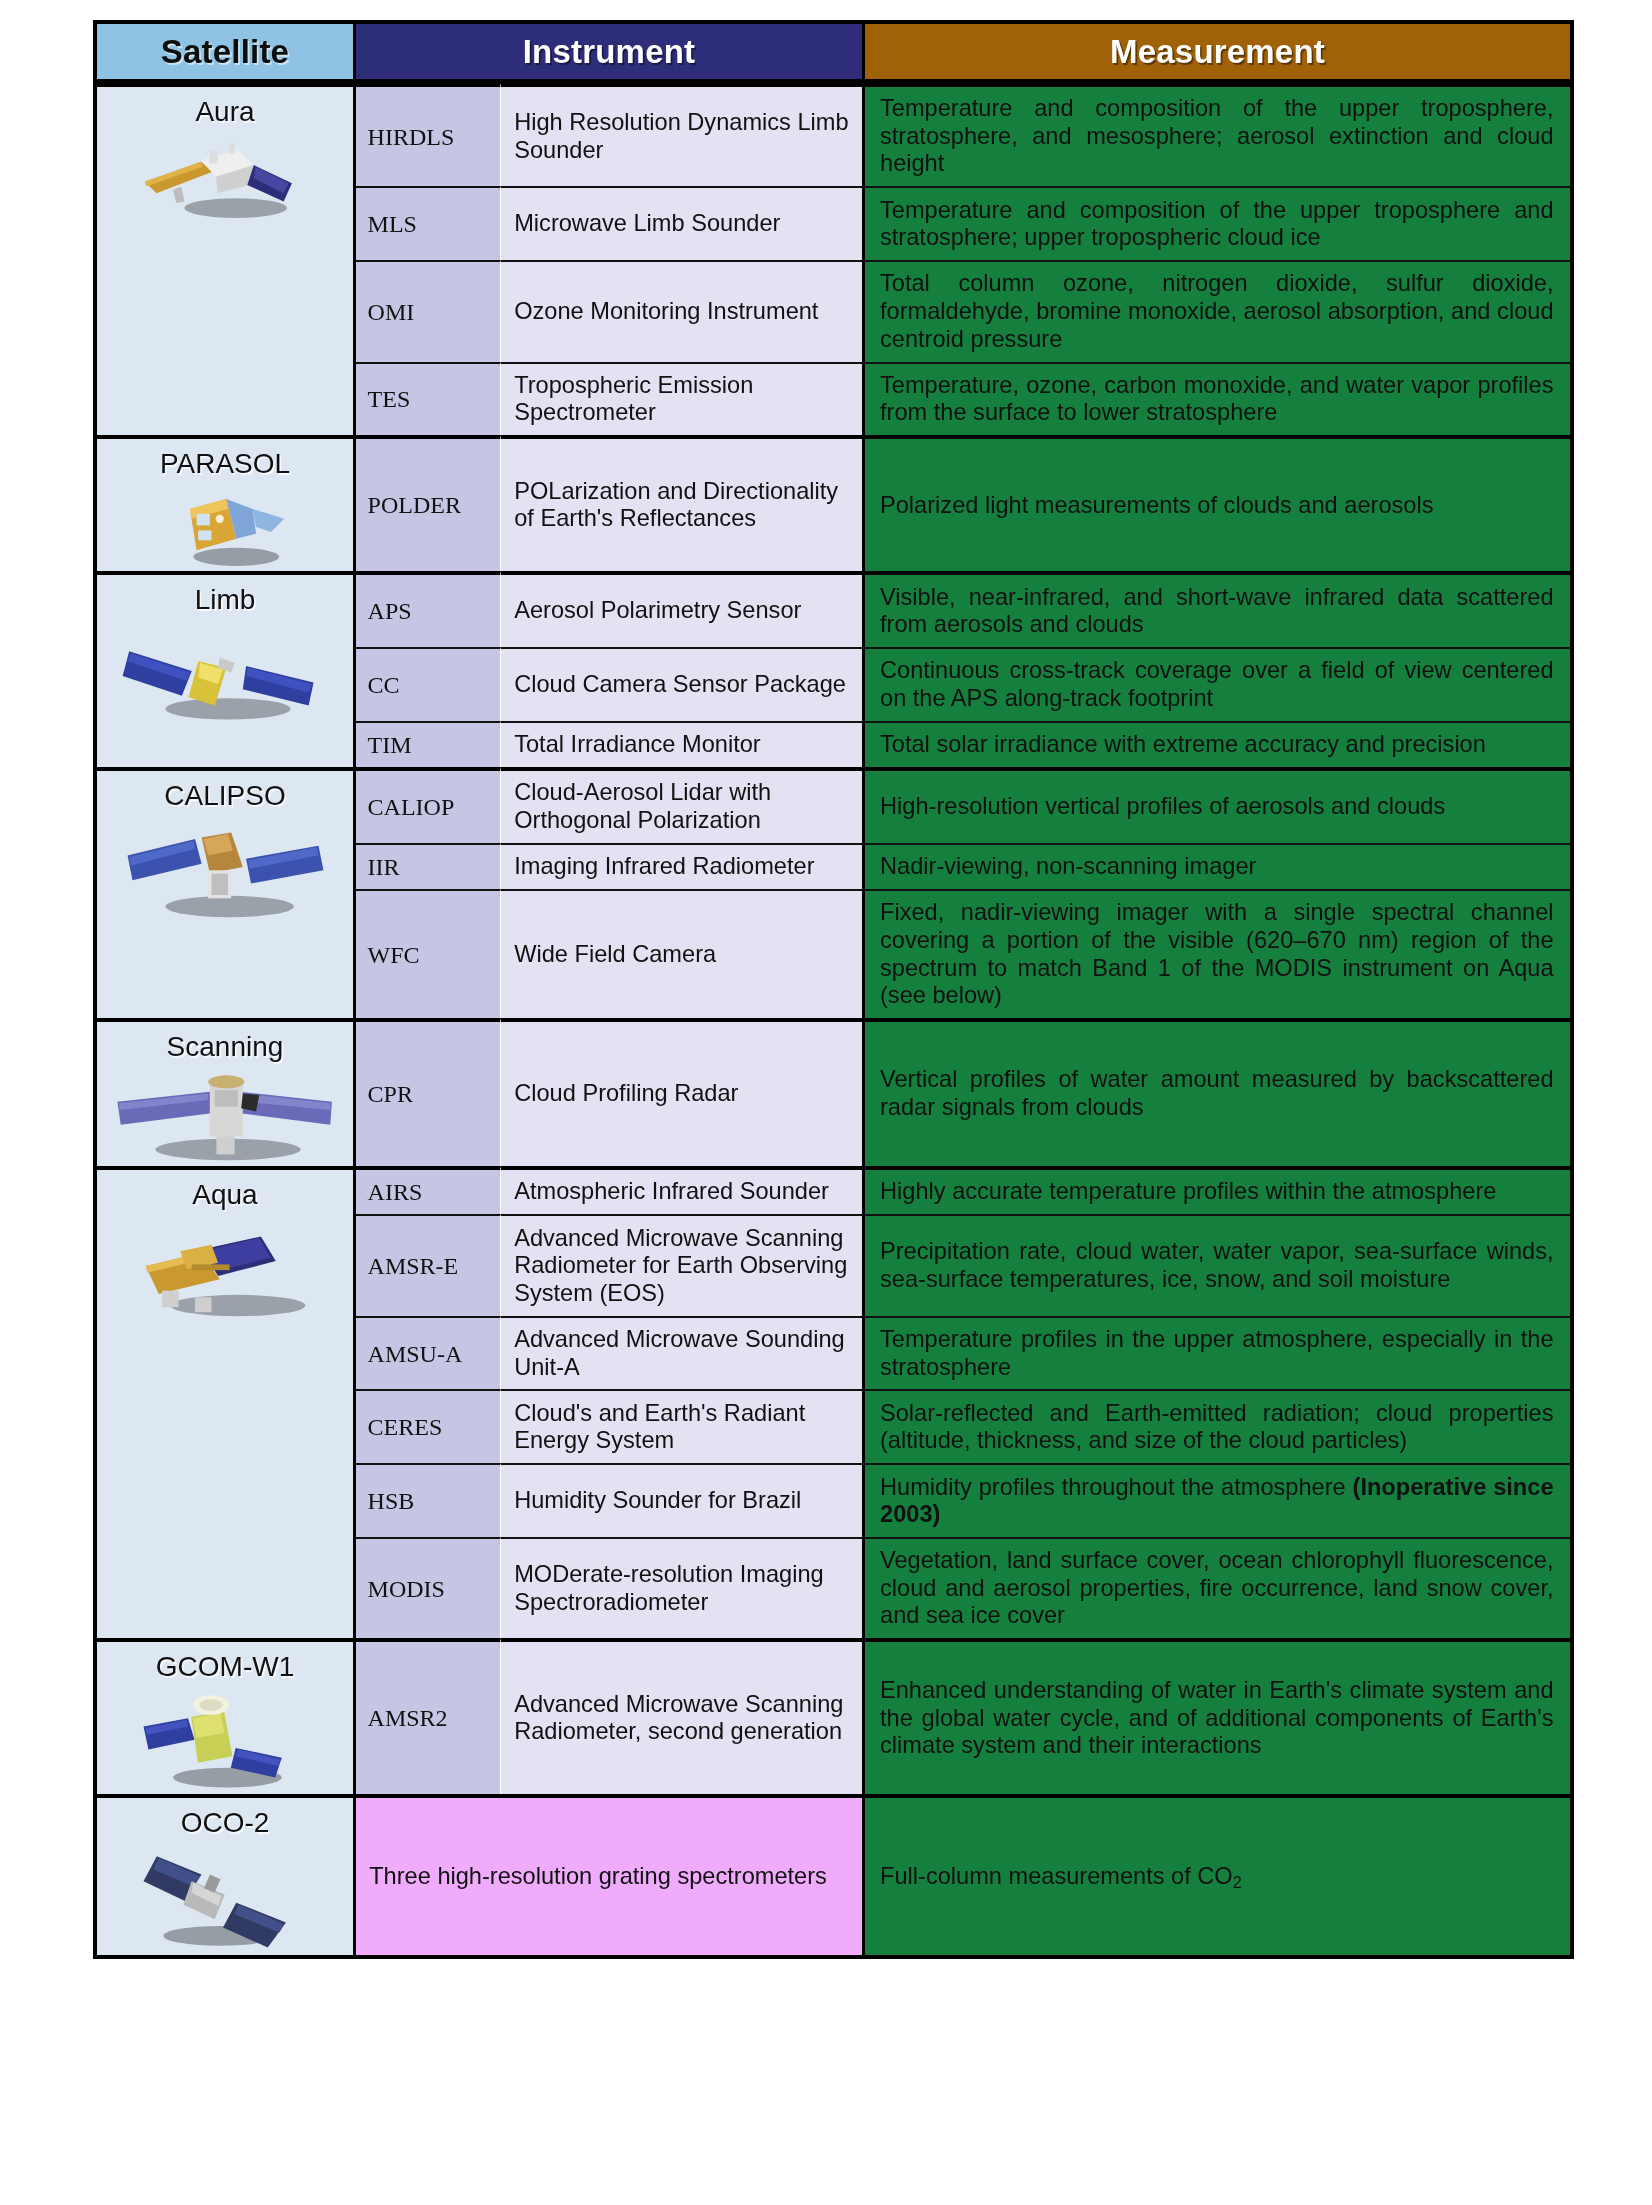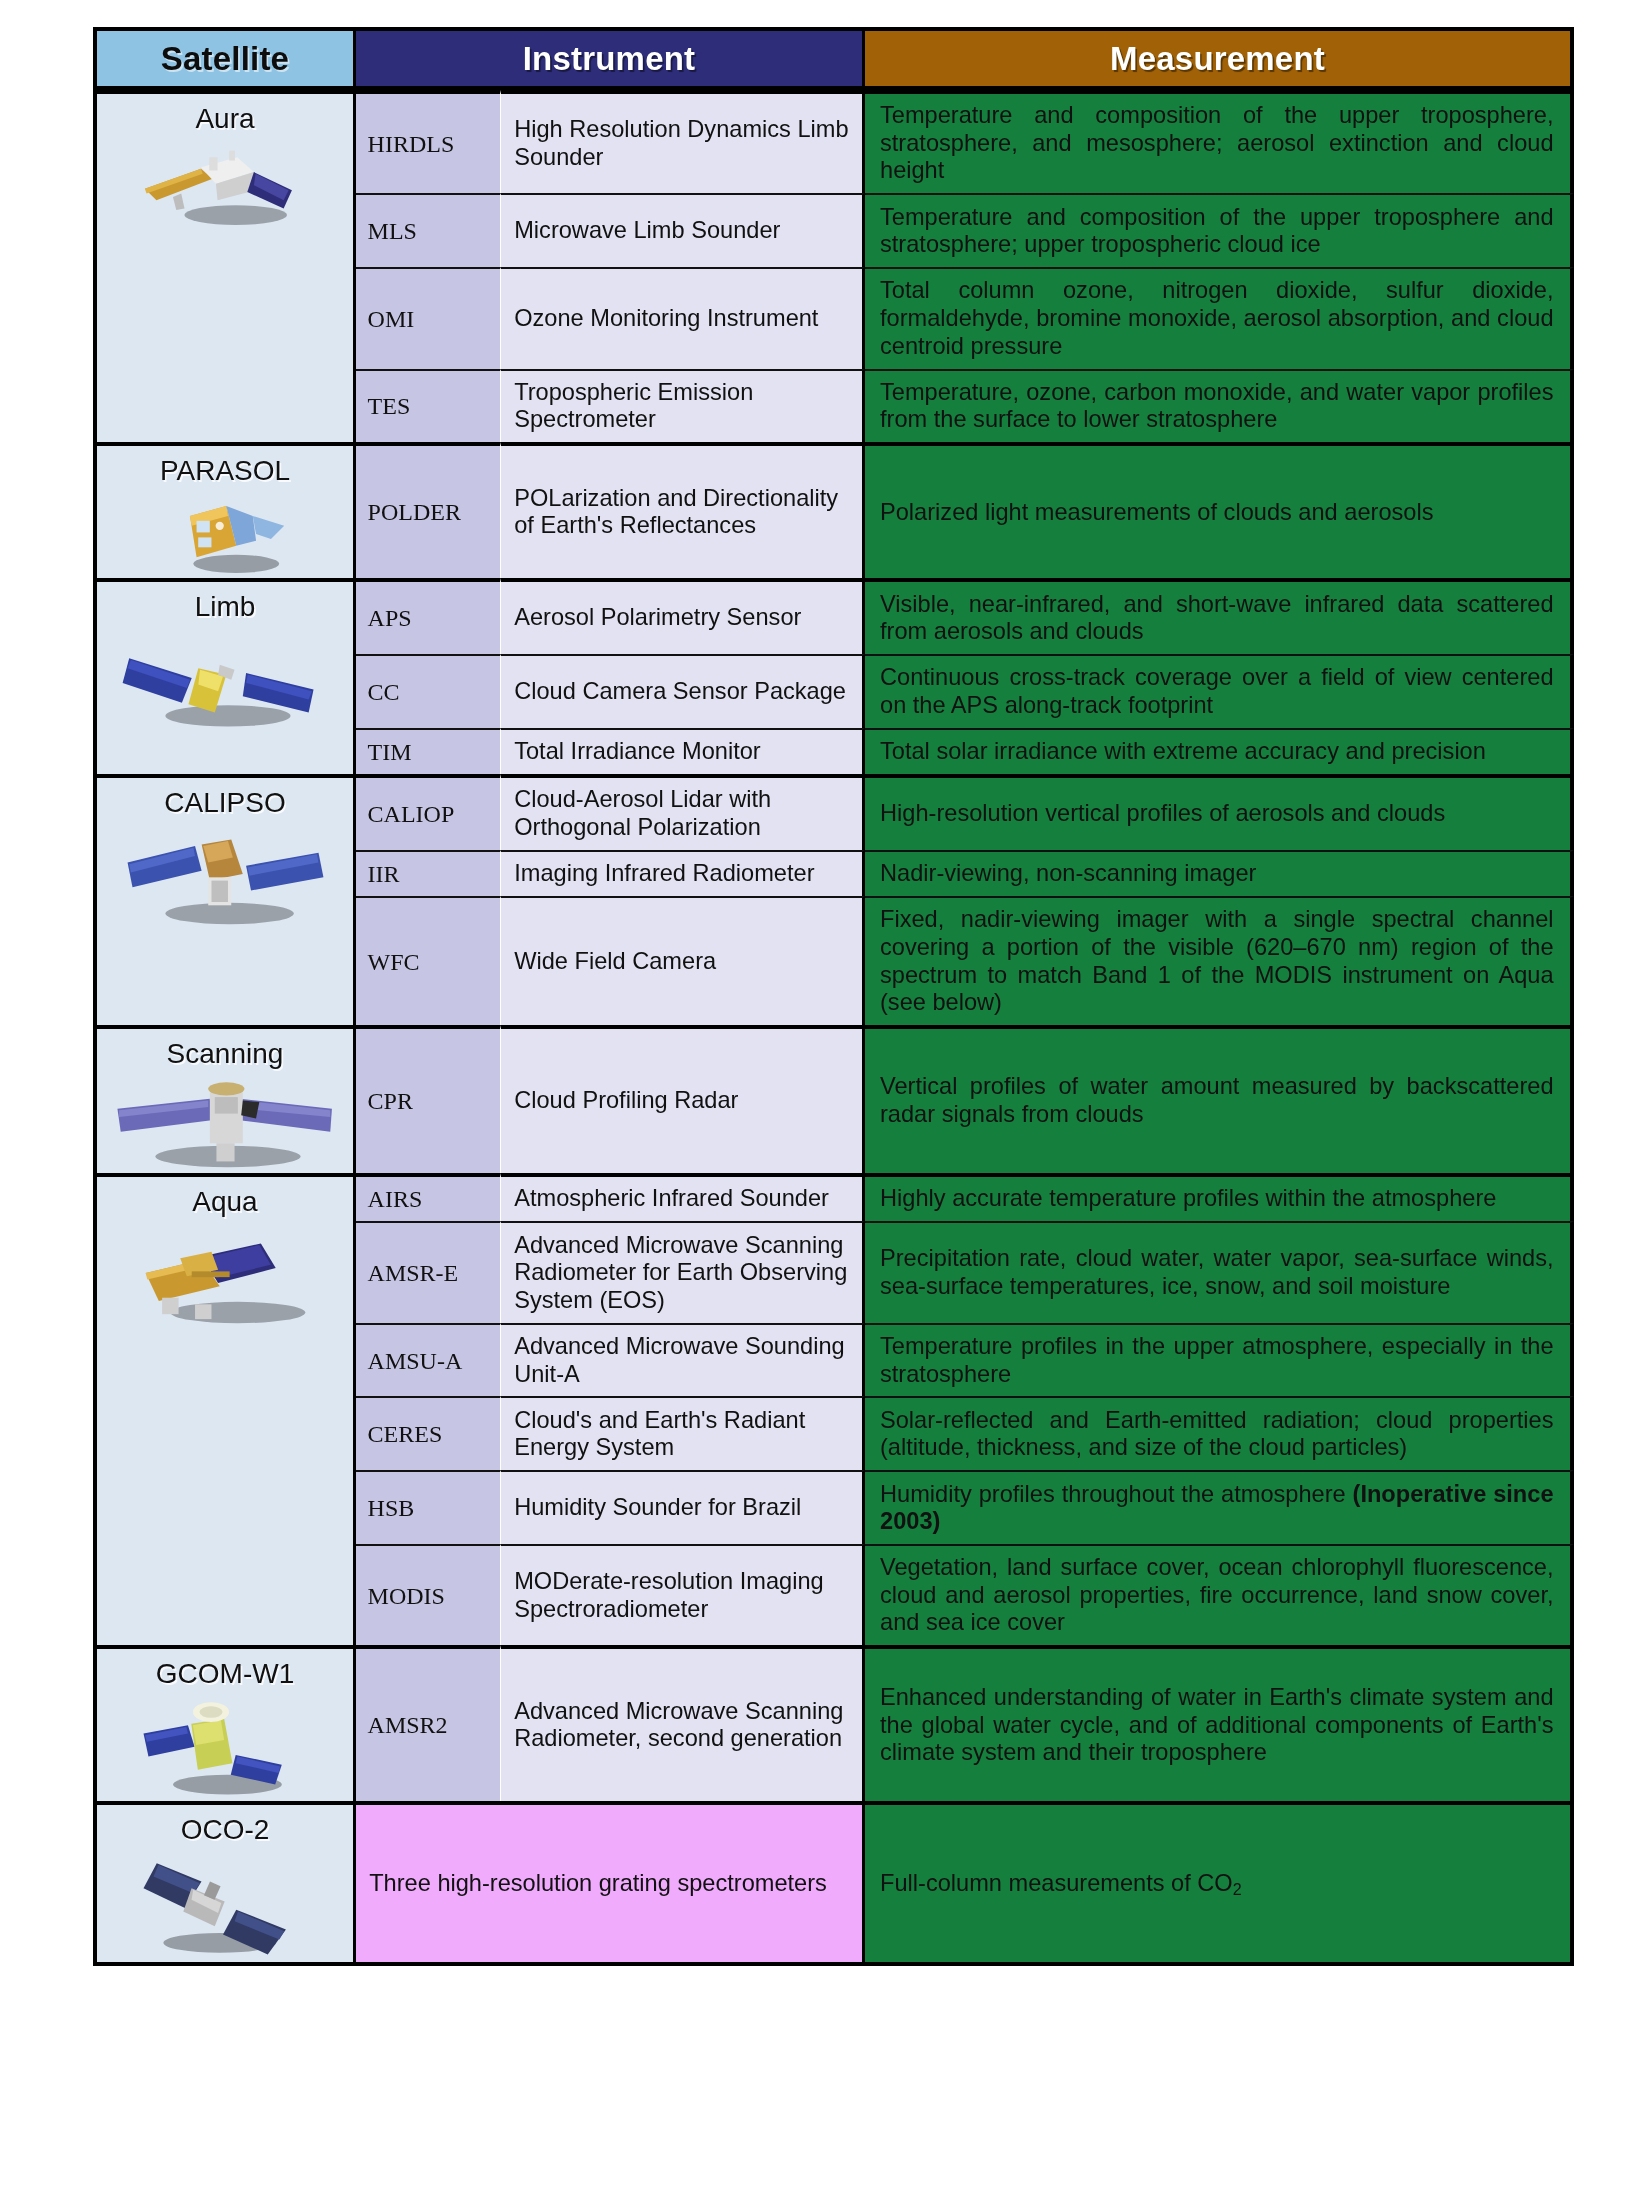--- a/index.html
+++ b/index.html
@@ -10,21 +10,21 @@
   }
   .page {
     width: 1652px;
     height: 2205px;
     position: relative;
     background: #ffffff;
   }
   .table-wrap {
     position: absolute;
     left: 93px;
-    top: 27px;
+    top: 20px;
     width: 1480px;
   }
   table.sat-table {
     border-collapse: separate;
     border-spacing: 0;
     width: 1480px;
     table-layout: fixed;
   }
   col.c-sat  { width: 263px; }
   col.c-abbr { width: 145px; }
@@ -330,21 +330,21 @@
 <polygon points="128,74 184,86 176,110 122,98" fill="#2f3fa0"></polygon>
                 <polygon points="130,76 182,88 180,96 128,84" fill="#4354c0"></polygon>
 <polygon points="74,36 114,30 124,84 82,92" fill="#c8cf55"></polygon>
                 <polygon points="76,38 110,32 114,56 80,62" fill="#dde06f"></polygon>
 <ellipse cx="98" cy="22" rx="22" ry="12" fill="#f2f2de"></ellipse>
                 <ellipse cx="98" cy="22" rx="14" ry="7" fill="#dcdcc3"></ellipse>
 </svg>
             </td>
             <td class="abbr">AMSR2</td>
             <td class="iname">Advanced Microwave Scanning Radiometer, second generation</td>
-            <td class="meas">Enhanced understanding of water in Earth's climate system and the global water cycle, and of additional components of Earth's climate system and their troposphere</td>
+            <td class="meas">Enhanced understanding of water in Earth's climate system and the global water cycle, and of additional components of Earth's climate system and their interactions</td>
           </tr>
           <tr class="first-in-group bottom-edge">
             <td class="sat" rowspan="1">
               <span class="sat-label">OCO-2</span>
               <svg class="svgart" width="207" height="112" viewBox="0 0 250 135">
 <ellipse cx="118" cy="112" rx="68" ry="12" fill="#000" opacity="0.32"></ellipse>
 <polygon points="42,16 96,38 76,70 26,46" fill="#303a63"></polygon>
                 <polygon points="44,18 94,40 86,52 38,32" fill="#42508a"></polygon>
 <polygon points="138,72 198,96 176,126 122,102" fill="#303a63"></polygon>
                 <polygon points="140,74 196,98 190,108 136,86" fill="#42508a"></polygon>

